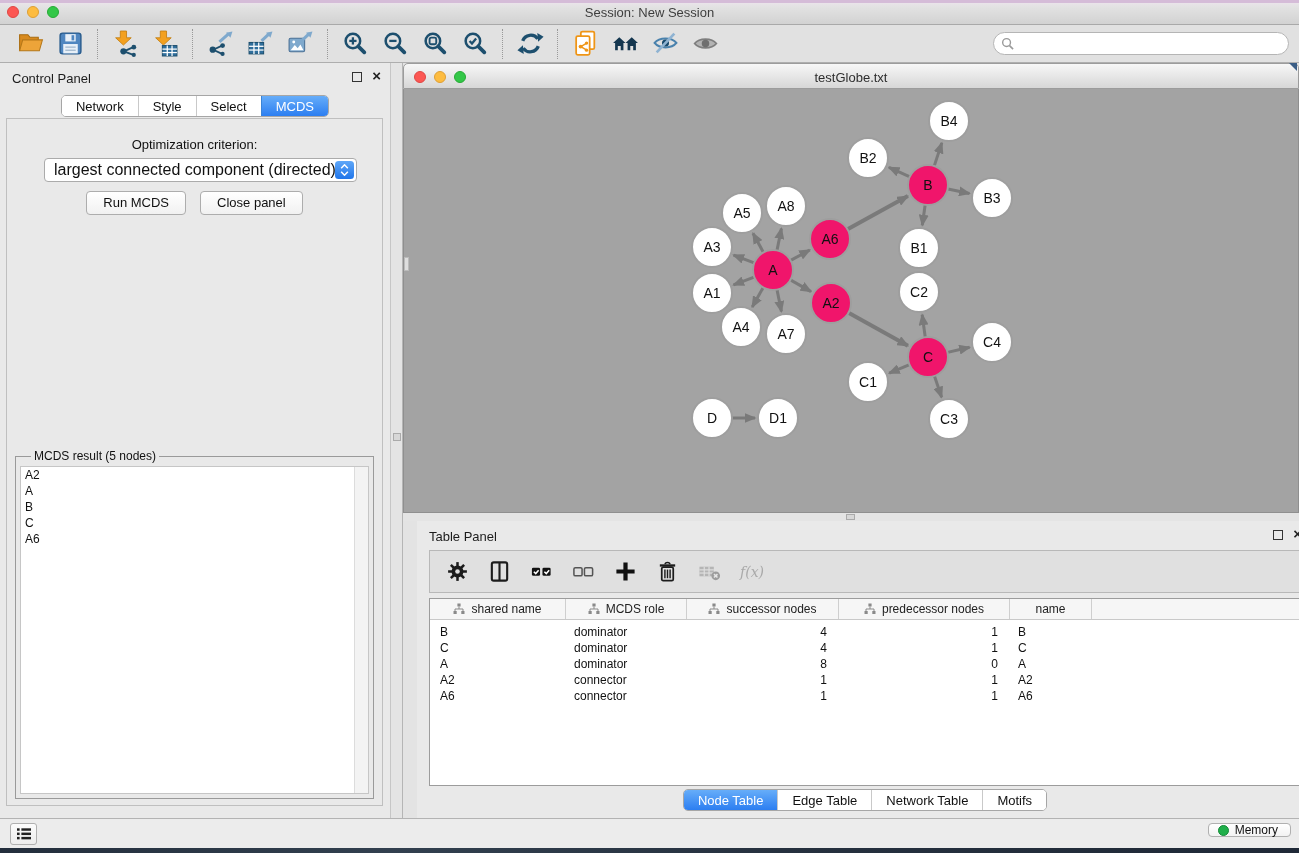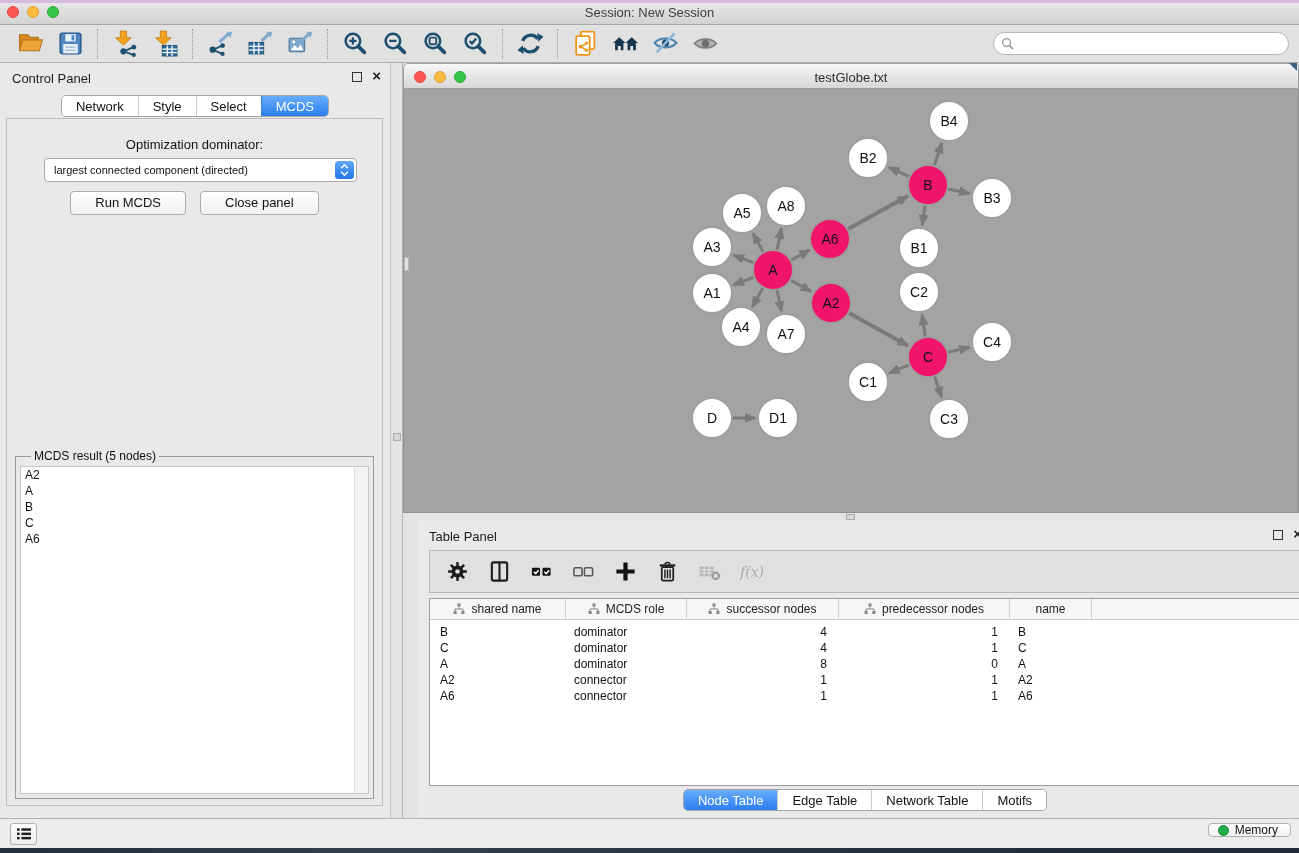--- a/index.html
+++ b/index.html
@@ -38,26 +38,26 @@
   .float-ic { position:absolute; width:10px; height:10px; border:1.6px solid #333; top:9px; }
   .close-ic { position:absolute; top:5px; font-size:15px; font-weight:900; color:#222; line-height:16px; }
   .cp-tabs { position:absolute; top:32px; left:0; right:0; display:flex; justify-content:center; }
   .seg-group { display:inline-flex; border:1px solid #a6a6a6; border-radius:5px; overflow:hidden; background:#fff; height:22px; }
   .seg { padding:0 14px; font-size:13px; line-height:21px; color:#111; background:#fff; border-left:1px solid #c9c9c9; }
   .seg:first-child { border-left:none; }
   .seg.active { background:linear-gradient(#66adf9,#2c7ef1); color:#fff; border-left-color:#3a84d6; }
   .cp-content { position:absolute; left:6px; right:7px; top:55px; bottom:12px; border:1px solid #bfbfbf; background:#e9e9e9; }
   .opt-label { position:absolute; top:18px; left:0; right:0; text-align:center; font-size:13px; color:#111; }
   .dropdown { position:absolute; left:37px; top:39px; width:313px; height:24px; background:#fff;
-    border:1px solid #ababab; border-radius:4px; font-size:11px; line-height:22px; padding-left:9px; color:#111; }
+    border:1px solid #ababab; border-radius:4px; font-size:16px; line-height:22px; padding-left:9px; color:#111; }
   .dd-step { position:absolute; right:2px; top:2px; width:19px; height:18px; border-radius:3.5px;
     background:linear-gradient(#5fa7f8,#2176ea); display:flex; flex-direction:column; align-items:center; justify-content:center; gap:2px; }
   .dd-step svg { width:9px; height:5px; }
   .btn-row { position:absolute; top:72px; left:0; right:0; display:flex; justify-content:center; gap:14px; }
-  .push-btn { height:24px; padding:0 24px; background:linear-gradient(#ffffff,#f1f1f1); border:1px solid #adadad;
+  .push-btn { height:24px; padding:0 16px; background:linear-gradient(#ffffff,#f1f1f1); border:1px solid #adadad;
     border-radius:4px; font-size:13px; line-height:22px; color:#111; }
   .result-group { position:absolute; left:8px; right:8px; top:337px; bottom:6px; border:1px solid #9a9a9a; }
   .result-legend { position:absolute; top:-8px; left:15px; background:#e9e9e9; padding:0 3px; font-size:12px; color:#111; }
   .result-list { position:absolute; left:4px; right:4px; top:9px; bottom:4px; background:#fff; border:1px solid #c6c6c6; overflow:hidden; }
   .result-scroll { position:absolute; right:0; top:0; bottom:0; width:14px; background:#f3f3f3; border-left:1px solid #dcdcdc; }
   .result-item { font-size:12px; line-height:16px; padding-left:4px; color:#111; }
 
   
   .v-divider { position:absolute; left:390px; top:0; width:13px; height:755px; background:#e4e4e4;
     border-left:1px solid #c6c6c6; border-right:1px solid #b5b5b5; }
@@ -288,21 +288,21 @@
     </div>
     <div class="cp-tabs">
       <div class="seg-group">
         <div class="seg">Network</div>
         <div class="seg">Style</div>
         <div class="seg">Select</div>
         <div class="seg active">MCDS</div>
       </div>
     </div>
     <div class="cp-content">
-      <div class="opt-label">Optimization dominator:</div>
+      <div class="opt-label">Optimization criterion:</div>
       <div class="dropdown">
         <span>largest connected component (directed)</span>
         <span class="dd-step">
           <svg viewBox="0 0 10 6">
               <path d="M1 5 L5 1 9 5" fill="none" stroke="#fff" stroke-width="1.8"></path>
             </svg>
           <svg viewBox="0 0 10 6">
               <path d="M1 1 L5 5 9 1" fill="none" stroke="#fff" stroke-width="1.8"></path>
             </svg>
         </span>

